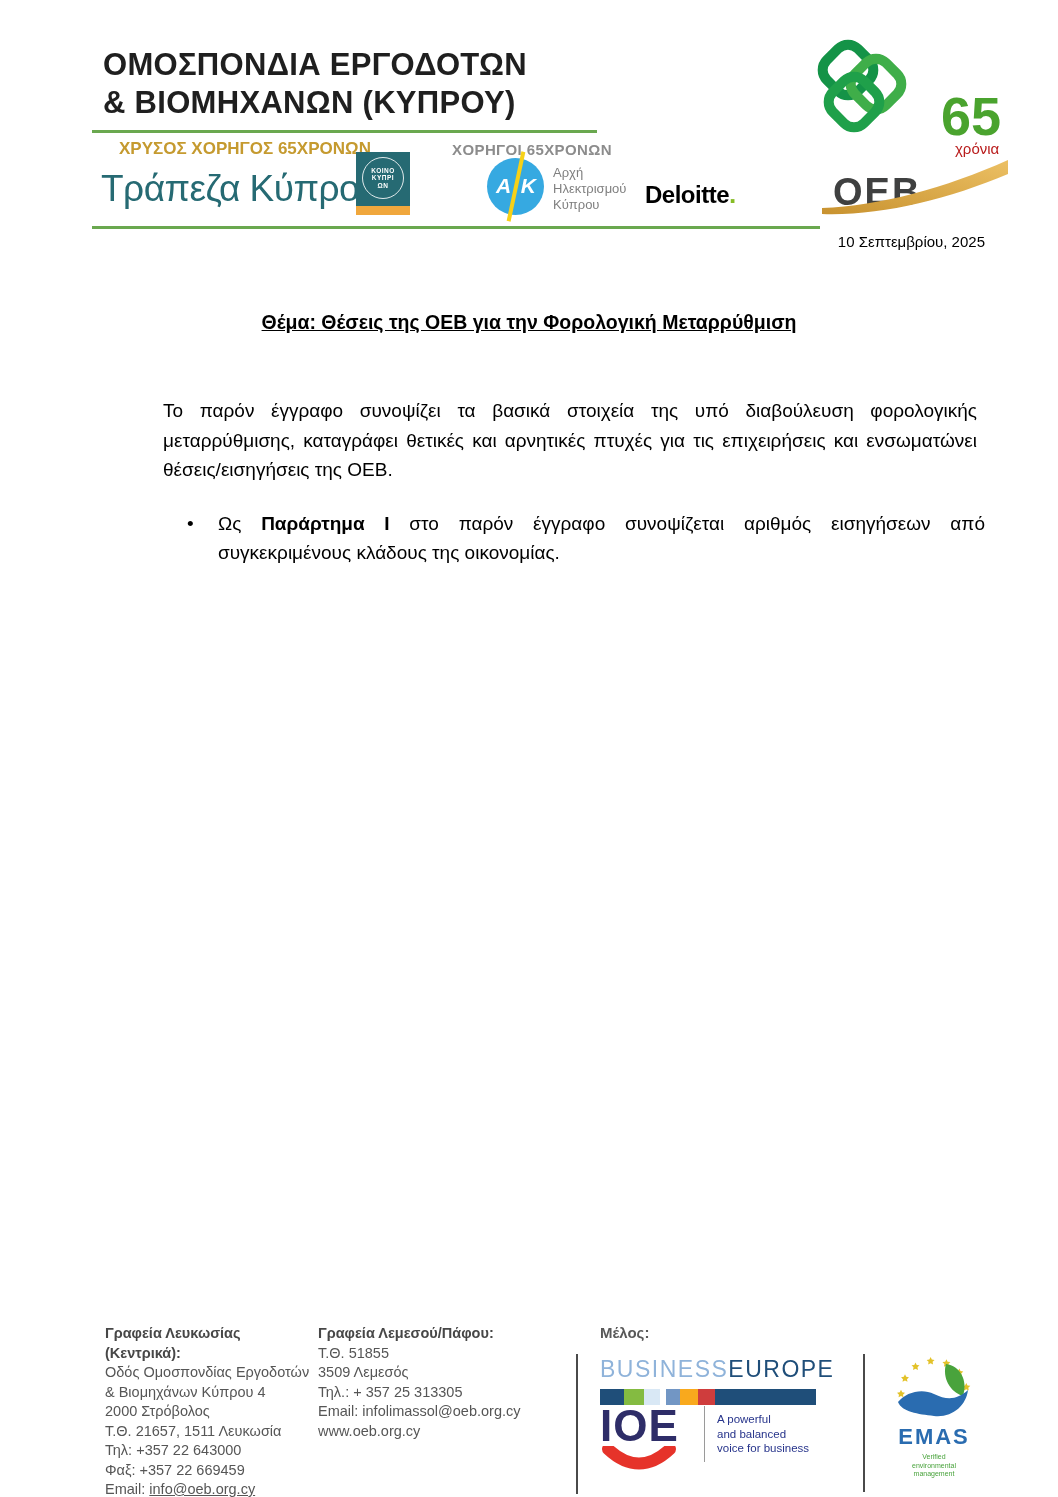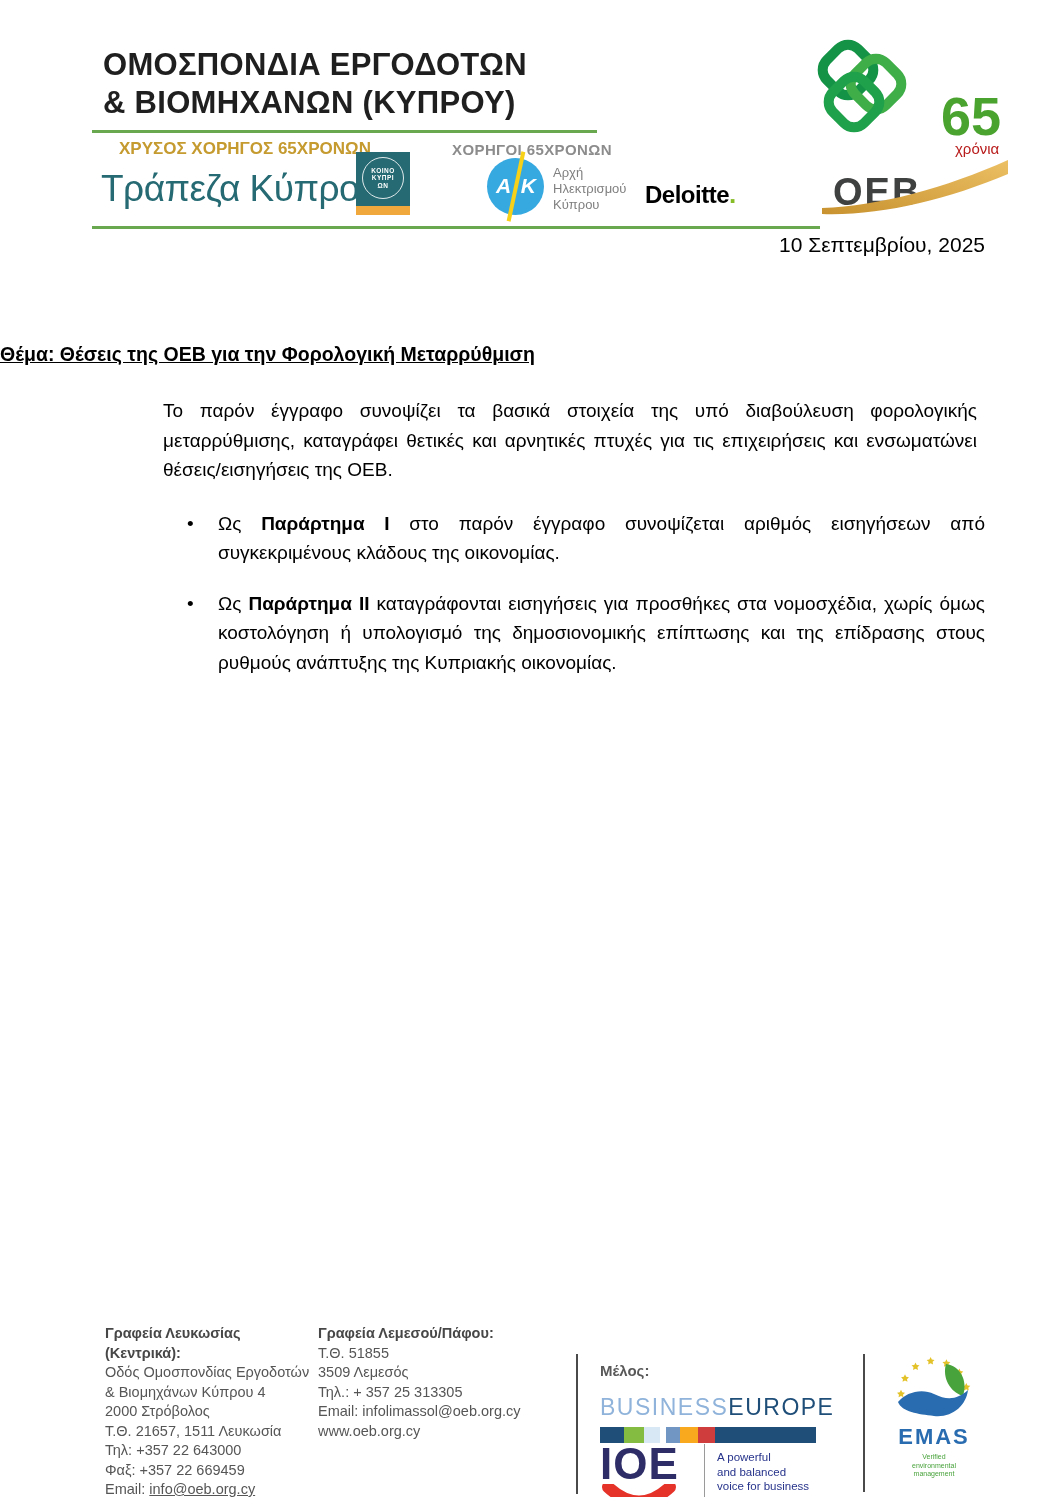--- a/index.html
+++ b/index.html
@@ -34,44 +34,44 @@
   .deloitte .dot{color:#86bc25;font-size:26px;}
 
   .oeb{position:absolute;left:810px;top:34px;width:205px;height:192px;}
   .oeb-knot{position:absolute;left:2px;top:4px;}
   .oeb-text{position:absolute;left:23px;top:113px;font-size:38px;font-weight:bold;color:#3f4040;letter-spacing:2px;margin-top:24px;}
   .oeb-65{position:absolute;left:131px;top:55px;font-size:54px;font-weight:bold;color:#4aa32e;line-height:54px;}
   .oeb-chronia{position:absolute;left:145px;top:106px;font-size:15px;color:#b91c1c;}
   .oeb-swoosh{position:absolute;left:10px;top:124px;}
 
   
-  .date{position:absolute;right:73px;top:233px;font-size:21px;margin-left:32px;}
-  .subject{position:absolute;left:0;right:0;top:311px;font-size:19.5px;
-           font-weight:bold;text-decoration:underline;margin-top:32px;}
+  .date{position:absolute;right:73px;top:233px;font-size:15px;margin-left:32px;}
+  .subject{position:absolute;left:0;right:0;top:311px;text-align:center;font-size:19.5px;
+           font-weight:bold;text-decoration:underline;}
   .letter-main{position:absolute;left:155px;top:388px;width:830px;font-size:19px;
                line-height:29.5px;text-align:justify;}
   .letter-main p{margin:8px;}
   .letter-main .lead{margin-top:19px;}
   .letter-main ul{list-style:none;margin:24px 0 0 0;padding:0;}
   .letter-main li{position:relative;padding-left:63px;margin-bottom:21px;}
   .letter-main li::before{content:"•";position:absolute;left:32px;top:0;}
 
   
   .footer{position:absolute;left:0;top:1322px;width:1058px;height:175px;font-size:14.5px;color:#565656;}
   .f-col{position:absolute;top:2px;line-height:19.5px;}
   .f-col .f-title{font-weight:bold;color:#474747;}
   .f-col1{left:105px;width:214px;}
   .f-col2{left:318px;width:245px;}
   .f-col a{color:#565656;text-decoration:underline;}
   .f-div{position:absolute;width:0;border-left:2px solid #4a4a4a;}
   .f-div1{left:576px;top:32px;height:140px;}
   .f-div2{left:863px;top:32px;height:138px;}
 
   .member{position:absolute;left:600px;top:2px;width:240px;}
-  .member-label{font-size:15px;font-weight:bold;color:#595959;margin-top:38px;}
+  .member-label{font-size:15px;font-weight:bold;color:#595959;}
   .be-text{margin-top:15px;font-size:23px;letter-spacing:1.5px;white-space:nowrap;}
   .be-text .b1{color:#8fb3da;text-align:center;}
   .be-text .b2{color:#1f4e79;}
   .be-bar{display:flex;height:16px;width:216px;margin-top:6px;}
   .be-bar span{display:block;height:100%;}
   .ioe-row{display:flex;margin-top:1px;align-items:flex-start;}
   .ioe-mark{width:96px;}
   .ioe-text{font-size:44px;font-weight:bold;color:#2e2d68;letter-spacing:1px;line-height:40px;}
   .ioe-tagline{border-left:1px solid #9a9a9a;margin-left:8px;padding:6px 0 6px 12px;
                font-size:11.5px;color:#27348b;line-height:14.5px;}
@@ -143,21 +143,20 @@
   </div>
 
   <div class="date">10 Σεπτεμβρίου, 2025</div>
 
   <div class="subject">Θέμα: Θέσεις της ΟΕΒ για την Φορολογική Μεταρρύθμιση</div>
 
   <div class="letter-main">
     <p>Το παρόν έγγραφο συνοψίζει τα βασικά στοιχεία της υπό διαβούλευση φορολογικής μεταρρύθμισης, καταγράφει θετικές και αρνητικές πτυχές για τις επιχειρήσεις και ενσωματώνει θέσεις/εισηγήσεις της ΟΕΒ.</p>
     <ul>
       <li><span>Ως </span><b>Παράρτημα Ι</b><span> στο παρόν έγγραφο συνοψίζεται αριθμός εισηγήσεων από συγκεκριμένους κλάδους της οικονομίας.</span></li>
-      <li><span>Ως </span><b>Παράρτημα ΙΙ</b><span> καταγράφονται εισηγήσεις για προσθήκες στα νομοσχέδια, χωρίς όμως κοστολόγηση ή υπολογισμό της δημοσιονομικής επίπτωσης και της επίδρασης στους ρυθμούς ανάπτυξης της Κυπριακής οικονομίας.</span></li>
     </ul>
   </div>
 
   <div class="footer">
 
     <div class="f-col f-col1">
       <div class="f-title">Γραφεία Λευκωσίας (Κεντρικά):</div>
       <div>Οδός Ομοσπονδίας Εργοδοτών</div>
       <div>&amp; Βιομηχάνων Κύπρου 4</div>
       <div>2000 Στρόβολος</div>

